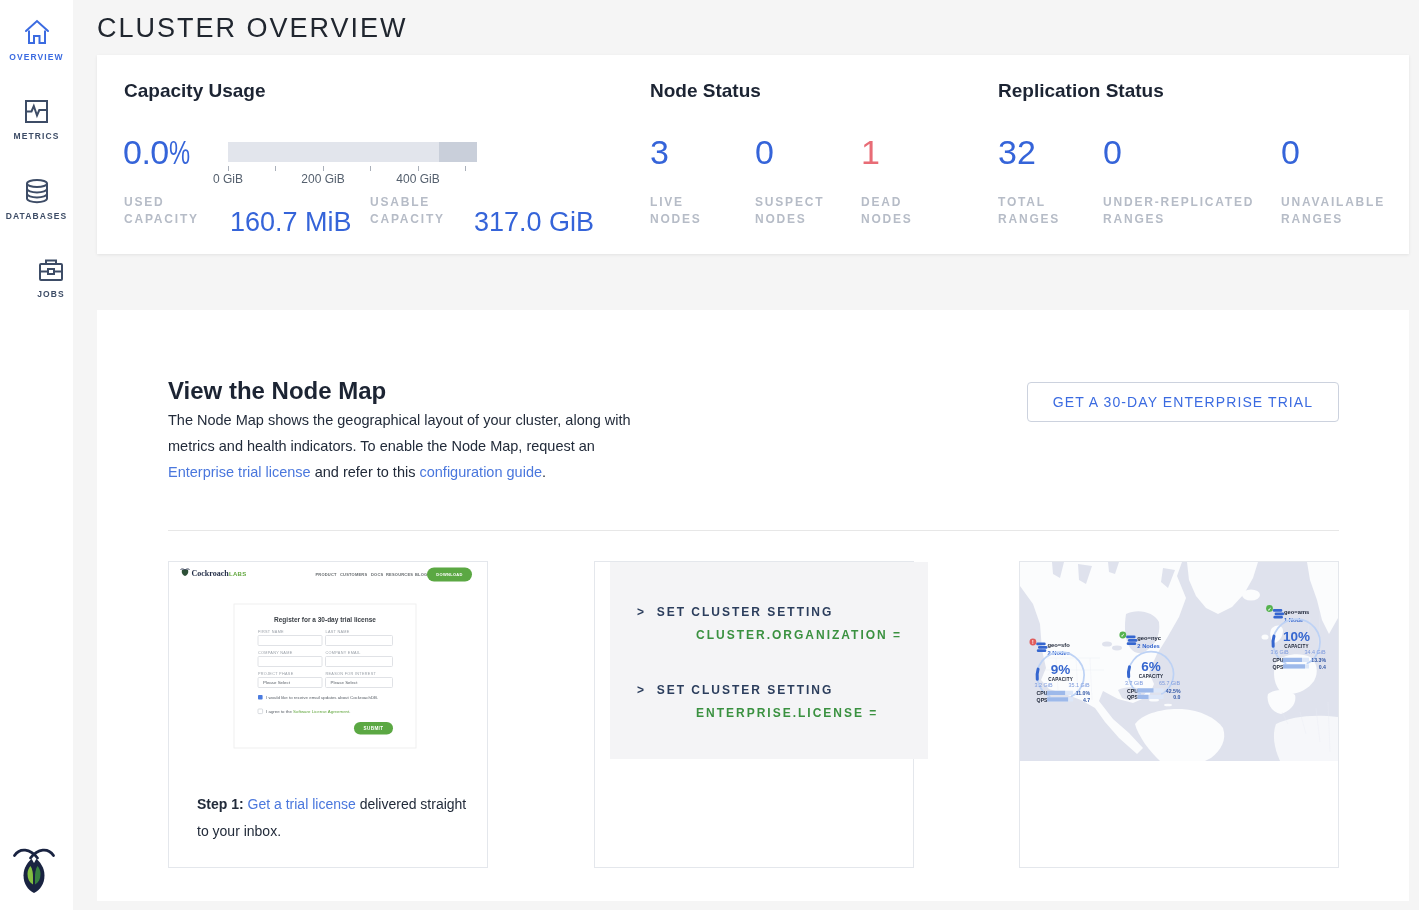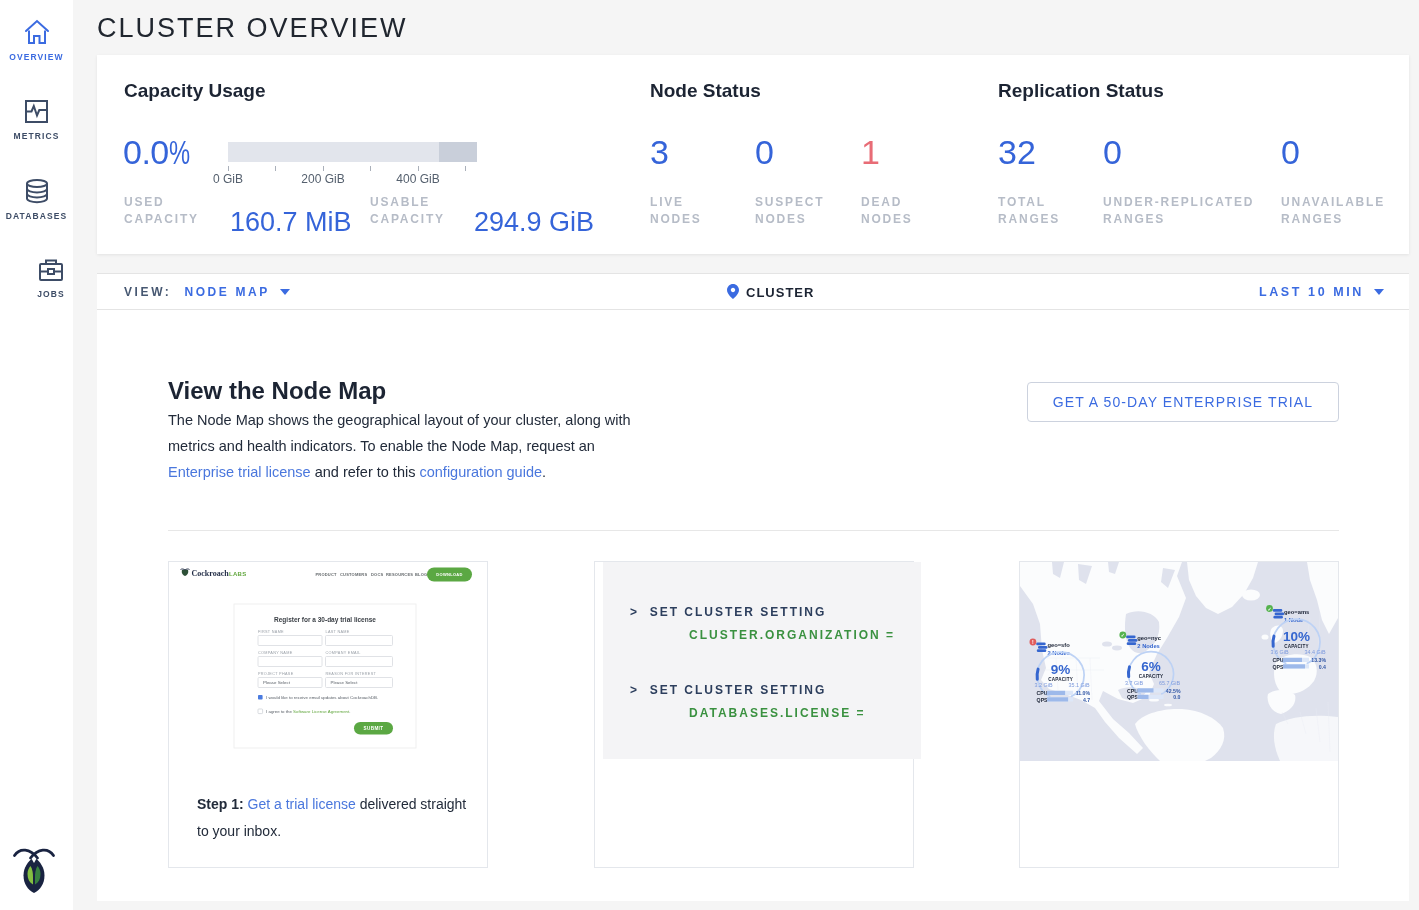--- a/index.html
+++ b/index.html
@@ -47,21 +47,21 @@
 .intro { position:absolute; left:71px; top:421px; width:480px; font-size:14.5px; line-height:26px; color:#222b3a; }
 a.bluelink { color:#4a77dd; text-decoration:none; }
 .trialbtn { position:absolute; left:930px; top:72px; width:312px; height:40px; border:1px solid #ccd2de; border-radius:4px; background:#fff; color:#3b6be1; font-size:14px; letter-spacing:1.1px; text-align:center; line-height:38px; }
 .divider { position:absolute; left:71px; top:220px; width:1171px; height:0; border-top:1px solid #e7e7e7; }
 
 .stepcard { position:absolute; top:251px; width:320px; height:307px; border:1px solid #e4e7ec; background:#fff; }
 .caption { position:absolute; left:28px; top:229px; width:290px; font-size:14px; line-height:26.5px; color:#222b3a; }
 .caption b { font-weight:bold; }
 
 
-.codebox { position:absolute; left:8px; top:0; width:318px; height:197px; background:#f4f4f6; font-size:12px; font-weight:bold; letter-spacing:2px; }
+.codebox { position:absolute; left:15px; top:0; width:318px; height:197px; background:#f4f4f6; font-size:12px; font-weight:bold; letter-spacing:2px; }
 .codeline1 { color:#2c3e5d; }
 .codeline2 { color:#3a9140; }
 </style>
 </head>
 <body>
 <nav class="sidebar">
   <div class="navitem active" style="top:19px;">
     <svg width="26" height="26" viewBox="0 0 26 26" fill="none" stroke="#3b6be1" stroke-width="2">
       <path d="M2 12 L13 2 L24 12" stroke-linecap="round"></path>
       <path d="M5 11.5 V24 H10 V17 H15.5 V24 H21 V11.5" fill="none"></path>
@@ -120,51 +120,44 @@
     <div class="tick" style="left:226px;"></div>
     <div class="tick" style="left:273px;"></div>
     <div class="tick" style="left:321px;"></div>
     <div class="tick" style="left:368px;"></div>
     <div class="axislabel" style="left:101px;">0 GiB</div>
     <div class="axislabel" style="left:196px;">200 GiB</div>
     <div class="axislabel" style="left:291px;">400 GiB</div>
     <div class="statlabel" style="left:27px;">USED<br>CAPACITY</div>
     <div class="kvval" style="left:133px;">160.7 MiB</div>
     <div class="statlabel" style="left:273px;">USABLE<br>CAPACITY</div>
-    <div class="kvval" style="left:377px;">294.9 GiB</div>
+    <div class="kvval" style="left:377px;">317.0 GiB</div>
 
     <h2 style="left:553px;">Node Status</h2>
     <div class="bigval" style="left:553px;">3</div>
     <div class="bigval" style="left:658px;">0</div>
     <div class="bigval" style="left:764px; color:#e86c76;">1</div>
     <div class="statlabel" style="left:553px;">LIVE<br>NODES</div>
     <div class="statlabel" style="left:658px;">SUSPECT<br>NODES</div>
     <div class="statlabel" style="left:764px;">DEAD<br>NODES</div>
 
     <h2 style="left:901px;">Replication Status</h2>
     <div class="bigval" style="left:901px;">32</div>
     <div class="bigval" style="left:1006px;">0</div>
     <div class="bigval" style="left:1184px;">0</div>
     <div class="statlabel" style="left:901px;">TOTAL<br>RANGES</div>
     <div class="statlabel" style="left:1006px;">UNDER-REPLICATED<br>RANGES</div>
     <div class="statlabel" style="left:1184px;">UNAVAILABLE<br>RANGES</div>
   </section>
 
-  <div class="toolbar">
-    <span class="view">VIEW: <b>NODE MAP</b><span class="caret"></span></span>
-    <span class="cluster"><svg width="12" height="15" viewBox="0 0 12 15" style="vertical-align:-2px; margin-right:7px;">
-          <path d="M6 0 C2.7 0 0 2.7 0 6 C0 10.5 6 15 6 15 C6 15 12 10.5 12 6 C12 2.7 9.3 0 6 0 Z M6 8.2 C4.8 8.2 3.8 7.2 3.8 6 C3.8 4.8 4.8 3.8 6 3.8 C7.2 3.8 8.2 4.8 8.2 6 C8.2 7.2 7.2 8.2 6 8.2 Z" fill="#3b6be1"></path>
-        </svg>CLUSTER</span>
-    <span class="timesel">LAST 10 MIN<span class="caret"></span></span>
-  </div>
 
   <section class="panel">
     <h3 style="top:67px;">View the Node Map</h3>
     <div class="intro" style="top:97px;">The Node Map shows the geographical layout of your cluster, along with metrics and health indicators. To enable the Node Map, request an <a class="bluelink">Enterprise trial license</a> and refer to this <a class="bluelink">configuration guide</a>.</div>
-    <div class="trialbtn">GET A 50-DAY ENTERPRISE TRIAL</div>
+    <div class="trialbtn">GET A 30-DAY ENTERPRISE TRIAL</div>
     <div class="divider"></div>
 
     <div class="stepcard" style="left:71px;">
       <svg width="318" height="210" viewBox="0 0 318 210" style="position:absolute;left:0;top:0;">
 
 <g>
   <path d="M13 8 C15 7.3 17 7.3 19 8 C19.6 10 19.3 12.5 16 14 C12.7 12.5 12.4 10 13 8 Z" fill="#2e5037"></path>
   <path d="M11.5 7.5 C13 6.5 15 7 16 8 C17 7 19 6.5 20.5 7.5" stroke="#1f2a44" stroke-width="0.9" fill="none"></path>
   <text x="22.5" y="13.5" font-size="8" font-weight="bold" fill="#1f2a44" font-family="Liberation Serif, serif">Cockroach</text>
   <text x="60" y="13.5" font-size="6" font-weight="bold" fill="#61a63d" letter-spacing="0.3">LABS</text>
@@ -211,21 +204,21 @@
 </g>
 </svg>
       <div class="caption"><b>Step 1:</b> <a class="bluelink">Get a trial license</a> delivered straight<br>to your inbox.</div>
     </div>
 
     <div class="stepcard" style="left:497px;">
       <div class="codebox">
         <div style="position:absolute; left:27px; top:43px;" class="codeline1">&gt;&nbsp; SET CLUSTER SETTING</div>
         <div style="position:absolute; left:86px; top:66px;" class="codeline2">CLUSTER.ORGANIZATION =</div>
         <div style="position:absolute; left:27px; top:121px;" class="codeline1">&gt;&nbsp; SET CLUSTER SETTING</div>
-        <div style="position:absolute; left:86px; top:144px;" class="codeline2">DATABASES.LICENSE =</div>
+        <div style="position:absolute; left:86px; top:144px;" class="codeline2">ENTERPRISE.LICENSE =</div>
       </div>
     </div>
 
     <div class="stepcard" style="left:922px;">
       <svg width="318" height="199" viewBox="0 0 318 199" style="position:absolute;left:0;top:0;">
 <rect x="0" y="0" width="318" height="199" fill="#dfe2ed"></rect>
 <g fill="#fbfcfd">
   <path d="M0 0 L162 0 L157 14 L166 36 L159 55 L147 76 L137 92 L129 110 L134 122 L129 134 L113 141 L98 137 L83 129 L79 139 L93 157 L109 171 L123 186 L117 192 L99 176 L85 160 L75 146 L61 138 L45 132 L29 127 L21 118 L26 106 L22 88 L20 62 L13 42 L0 24 Z"></path>
   <path d="M115 162 C122 152 142 146 162 147 C180 148 196 156 203 166 C207 178 201 188 191 196 L185 199 L140 199 C130 190 118 174 115 162 Z"></path>
   <path d="M167 0 L238 0 L233 16 L224 32 L212 45 L198 52 L186 46 L176 34 L169 18 Z"></path>

